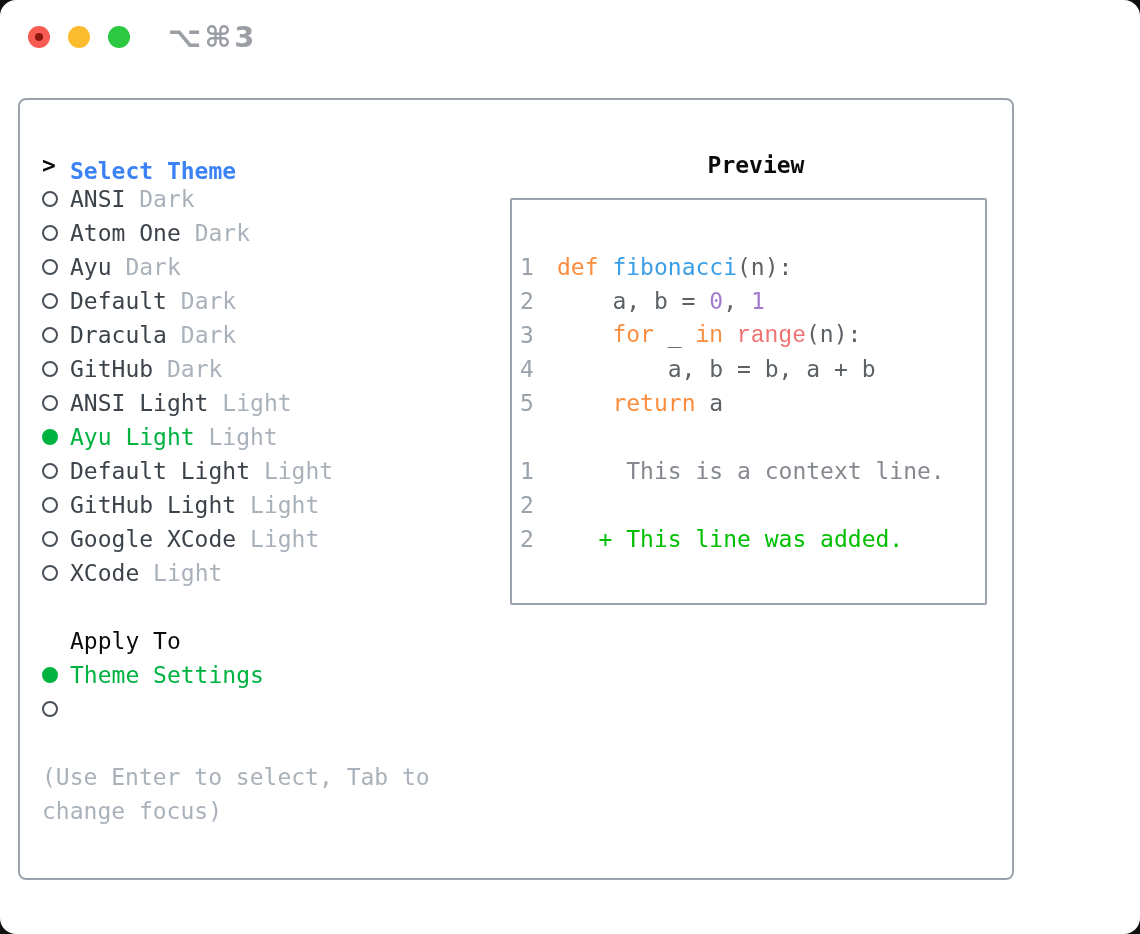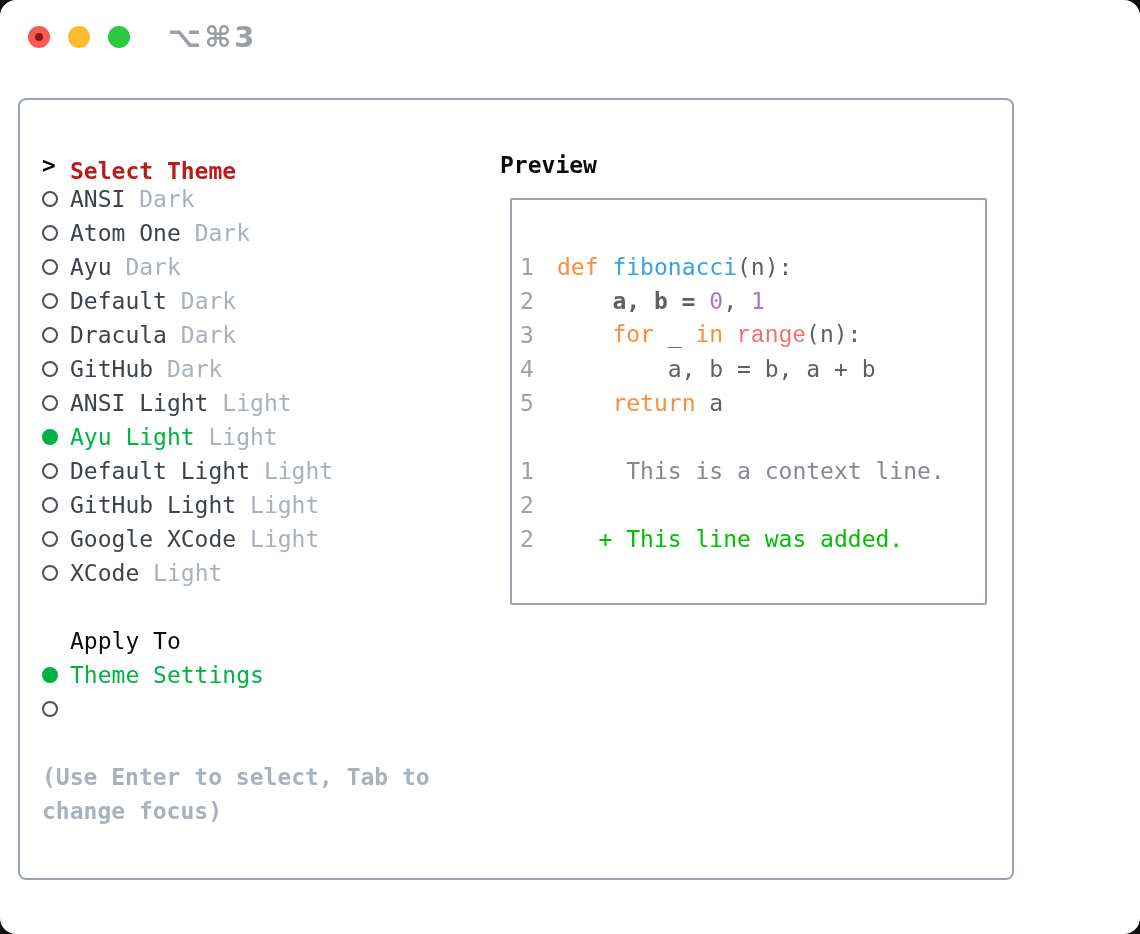--- a/index.html
+++ b/index.html
@@ -22,32 +22,32 @@
   
   .panel{
     position:absolute;left:18px;top:98px;width:996px;height:782px;
     border:2px solid var(--border-gray);border-radius:8px;box-sizing:border-box;
     display:flex;padding:48px 0 0 22px;
   }
   .left-col{width:440px;flex:0 0 440px;font-size:23px;}
   .row{display:flex;height:34px;align-items:center;}
   .slot{width:28px;flex:0 0 28px;display:flex;align-items:center;}
   .prompt{color:#0b0b0b;font-weight:bold;}
-  .list-title{color:#b91c1c;font-weight:bold;white-space:pre;margin-top:12px;}
+  .list-title{color:#3b82f6;font-weight:bold;white-space:pre;margin-top:12px;}
   .apply-title{color:#0b0b0b;white-space:pre;}
   .radio{width:12px;height:12px;border-radius:50%;border:2px solid #4a5059;box-sizing:content-box;}
   .radio.on{border-color:var(--accent-green);background:var(--accent-green);}
   .item-text{white-space:pre;color:var(--item-gray);}
   .item-text .tag{color:var(--tag-gray);}
   .selected .item-text .nm{color:var(--accent-green);}
   .spacer{height:34px;}
-  .hint{width:432px;color:var(--tag-gray);line-height:34px;font-size:23px;font-weight:bold;}
+  .hint{width:432px;color:var(--tag-gray);line-height:34px;font-size:23px;}
   
   .right-col{flex:1;}
-  .preview-title{margin-left:18px;font-size:23px;line-height:34px;font-weight:bold;color:#0b0b0b;white-space:pre;}
+  .preview-title{margin-left:18px;font-size:23px;line-height:34px;font-weight:bold;color:#0b0b0b;white-space:pre;text-align:center;}
   .preview-box{
     margin-left:28px;margin-top:16px;width:477px;height:407px;
     border:2px solid var(--border-gray);border-radius:2px;box-sizing:border-box;
     padding:50px 0 0 8px;overflow:hidden;
   }
   .code-line{display:flex;height:34px;align-items:center;font-size:23px;}
   .lineno{width:24px;flex:0 0 24px;margin-right:13px;color:var(--lineno-gray);white-space:pre;}
   .tokens{white-space:pre;}
 </style>
 </head>
@@ -175,25 +175,25 @@
 
     <div class="right-col">
       <div class="preview-title">Preview</div>
       <div class="preview-box" id="preview-box">
           <div class="code-line">
             <span class="lineno">1</span>
             <span class="tokens"><span style="color: rgb(250, 141, 62);">def </span><span style="color: rgb(57, 158, 230);">fibonacci</span><span style="color: rgb(92, 97, 102);">(n):</span></span>
           </div>
           <div class="code-line">
             <span class="lineno">2</span>
-            <span class="tokens"><span style="color: rgb(92, 97, 102); font-weight: bold;">    a, b = </span><span style="color: rgb(163, 122, 204);">0</span><span style="color: rgb(92, 97, 102);">, </span><span style="color: rgb(163, 122, 204);">1</span></span>
+            <span class="tokens"><span style="color: rgb(92, 97, 102);">    a, b = </span><span style="color: rgb(163, 122, 204);">0</span><span style="color: rgb(92, 97, 102);">, </span><span style="color: rgb(163, 122, 204);">1</span></span>
           </div>
           <div class="code-line">
             <span class="lineno">3</span>
-            <span class="tokens"><span style="color: rgb(92, 97, 102);">    </span><span style="color: rgb(250, 141, 62);">for</span><span style="color: rgb(92, 97, 102);"> _ </span><span style="color: rgb(250, 141, 62);">in</span><span style="color: rgb(92, 97, 102);"> </span><span style="color: rgb(240, 113, 113); font-family: Liberation Mono, monospace;">range</span><span style="color: rgb(92, 97, 102);">(n):</span></span>
+            <span class="tokens"><span style="color: rgb(92, 97, 102);">    </span><span style="color: rgb(250, 141, 62);">for</span><span style="color: rgb(92, 97, 102);"> _ </span><span style="color: rgb(250, 141, 62); font-family: Liberation Mono, monospace;">in</span><span style="color: rgb(92, 97, 102);"> </span><span style="color: rgb(240, 113, 113); font-family: Liberation Mono, monospace;">range</span><span style="color: rgb(92, 97, 102);">(n):</span></span>
           </div>
           <div class="code-line">
             <span class="lineno">4</span>
             <span class="tokens"><span style="color: rgb(92, 97, 102);">        a, b = b, a + b</span></span>
           </div>
           <div class="code-line">
             <span class="lineno">5</span>
             <span class="tokens"><span style="color: rgb(92, 97, 102);">    </span><span style="color: rgb(250, 141, 62);">return</span><span style="color: rgb(92, 97, 102);"> a</span></span>
           </div>
           <div class="code-line">

